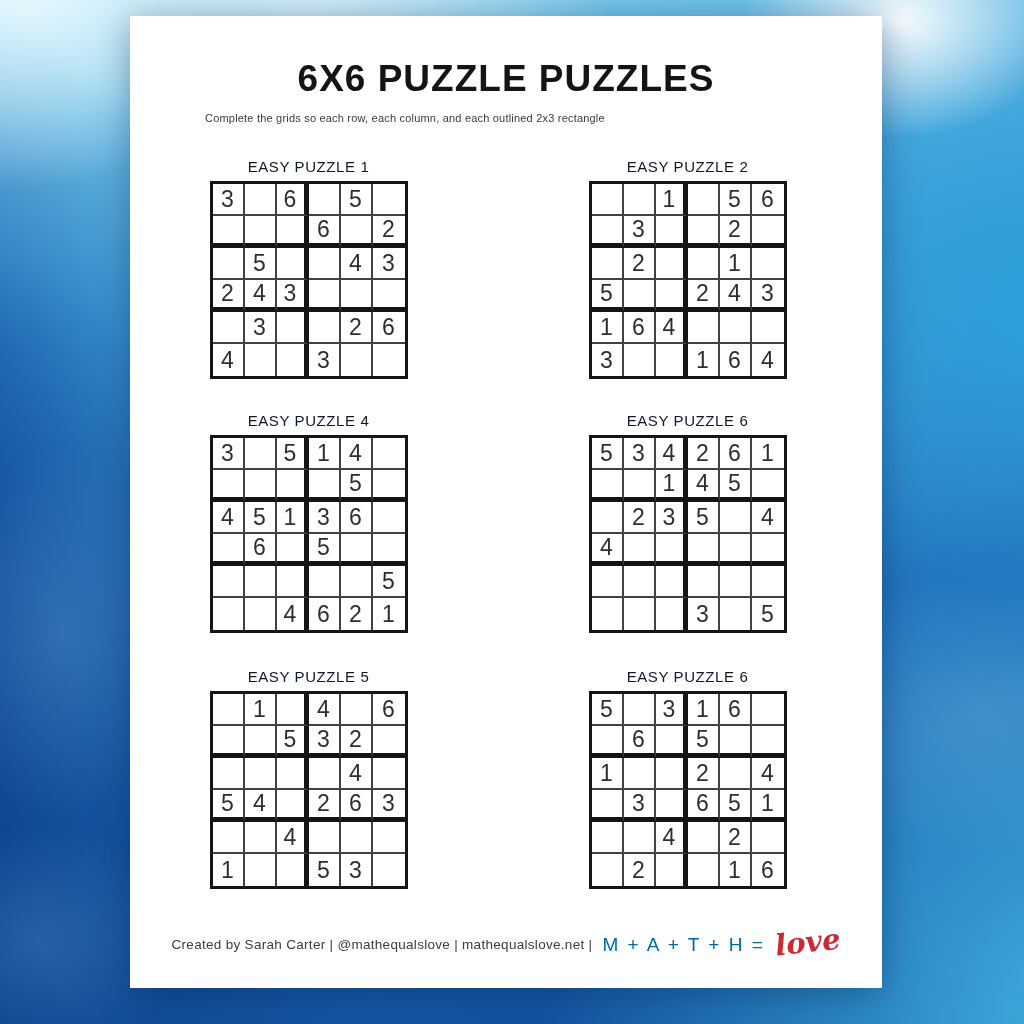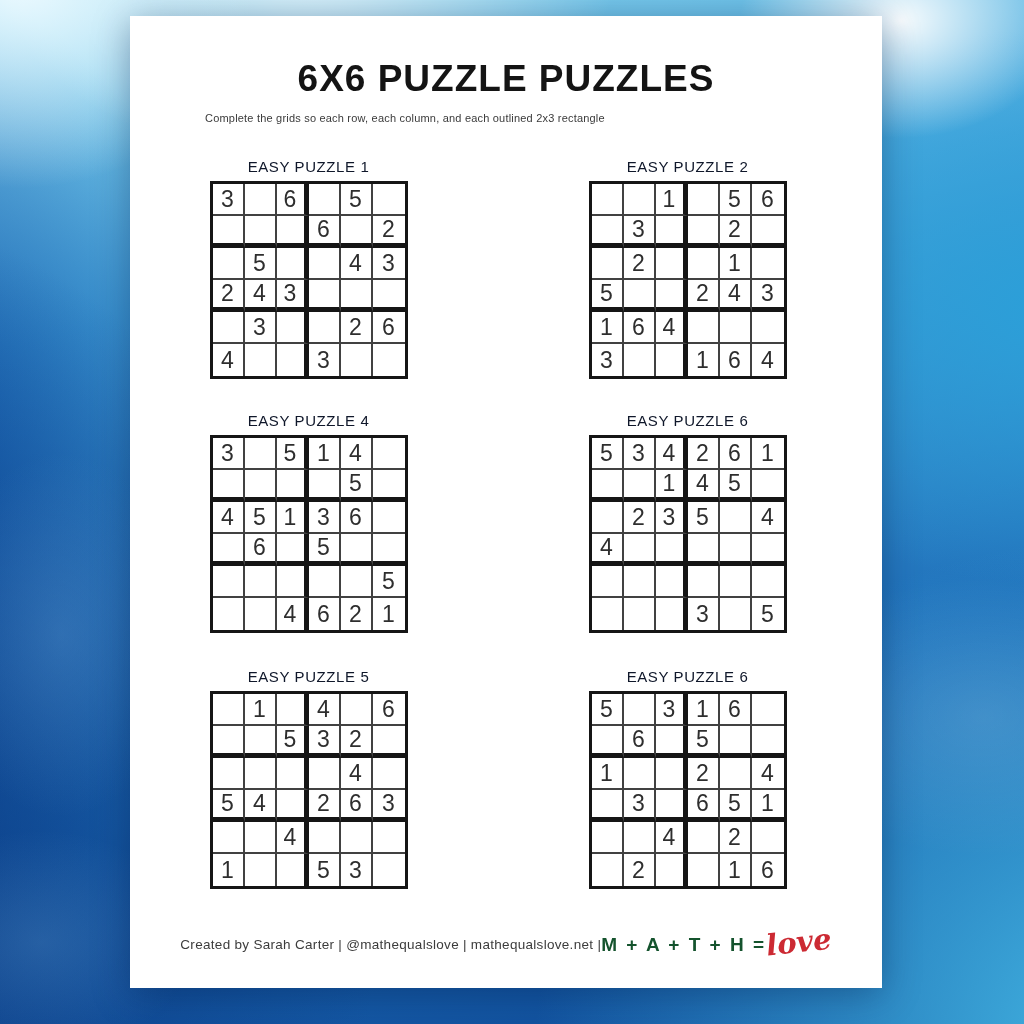--- a/index.html
+++ b/index.html
@@ -66,24 +66,24 @@
     display:flex; align-items:center; justify-content:center;
     font-size:23px; color:#2e2e2e;
   }
   .cell.tr   { border-right:5px solid #151515; }
   .cell.tb   { border-bottom:5px solid #151515; }
   .cell.lastc{ border-right:none; }
   .cell.lastr{ border-bottom:none; }
 
   .footer {
     position:absolute; top:916px; left:0; width:100%;
-    display:flex; align-items:center; justify-content:center; 
+    display:flex; align-items:center; justify-content:center; gap:10px;
   }
   .credit { font-size:13.5px; color:#3c3c3c; letter-spacing:.3px; }
-  .logo-math { font-size:19px; font-weight:700; color:#14532d; letter-spacing:2px; white-space:nowrap; }
+  .logo-math { font-size:19px; font-weight:400; color:#0369a1; letter-spacing:2px; white-space:nowrap; }
   .logo-love {
     font-family:"DejaVu Serif", serif; font-style:italic; font-weight:700;
     font-size:29px; line-height:1; transform:rotate(-6deg); margin-top:-4px;
   }
 </style>
 </head>
 <body>
 
 <div class="page">
 

